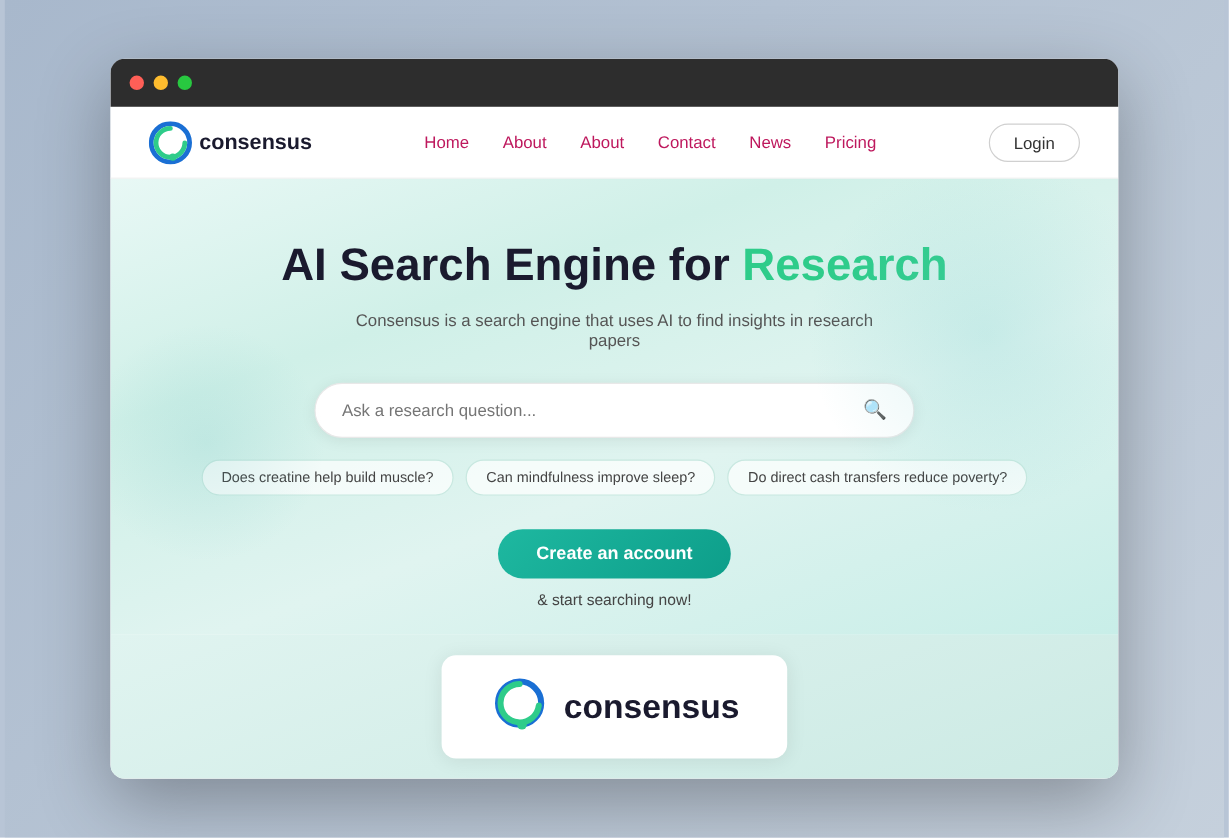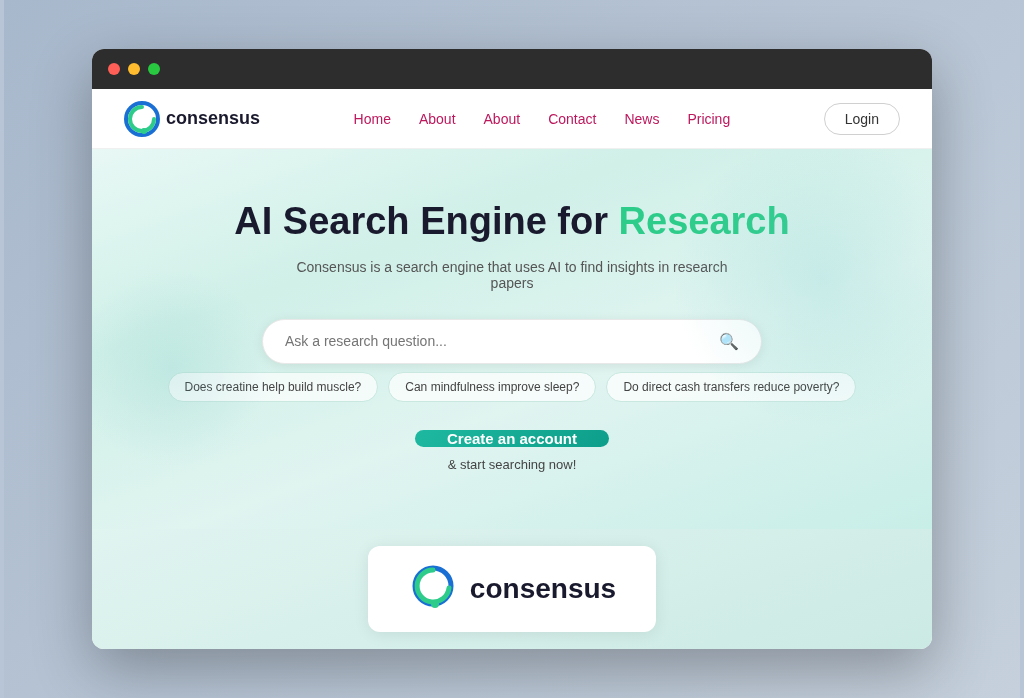--- a/index.html
+++ b/index.html
@@ -185,21 +185,21 @@
     }
 
     .search-bar {
       width: 500px;
       background: #fff;
       border-radius: 30px;
       display: flex;
       align-items: center;
       padding: 10px 16px 10px 22px;
       box-shadow: 0 2px 12px rgba(0,0,0,0.08);
-      margin-bottom: 8px;
+      margin-bottom: 18px;
       border: 1px solid #e8e8e8;
       gap: 18px;
     }
 
     .search-input {
       flex: 1;
       border: none;
       outline: none;
       font-size: 14px;
       color: #999;
@@ -228,21 +228,21 @@
       border: 1.5px solid #c8e8e0;
       border-radius: 20px;
       background: rgba(255,255,255,0.7);
       font-size: 12px;
       color: #444;
       cursor: pointer;
       white-space: nowrap;
     }
 
     .btn-create {
-      padding: 0 32px;
+      padding: 12px 32px;
       background: linear-gradient(135deg, #1eb8a0, #0d9e8a);
       color: #fff;
       border: none;
       border-radius: 25px;
       font-size: 15px;
       font-weight: 600;
       cursor: pointer;
       margin-bottom: 10px;
     }
 

